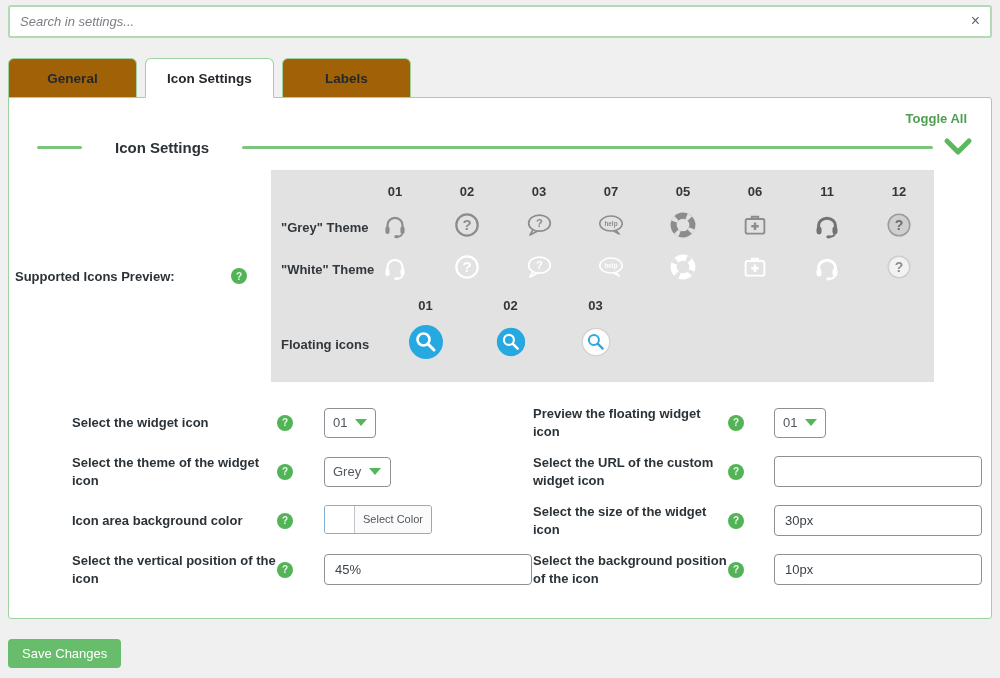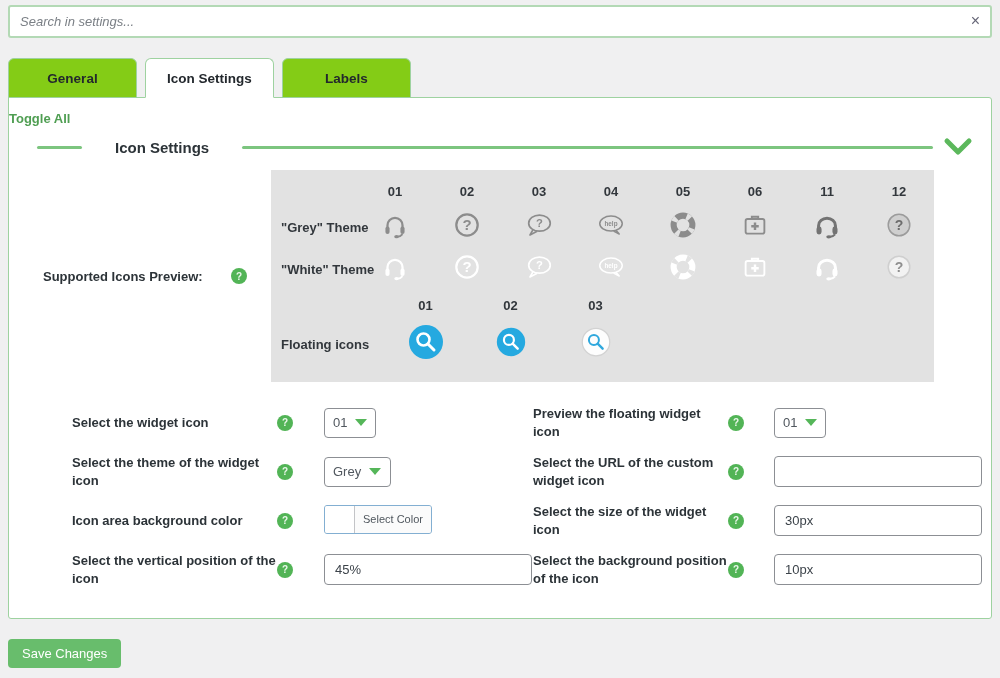--- a/index.html
+++ b/index.html
@@ -21,49 +21,49 @@
   }
   .search-input::placeholder { color:#7a7f85; }
   .search-clear {
     position:absolute; right:12px; top:6px;
     font-size:16px; color:#667; cursor:pointer; line-height:20px;
   }
   
   .tabs { display:flex; gap:8px; margin:20px 8px 0 8px; position:relative; z-index:2; }
   .tab {
     width:129px; height:40px;
-    background:#84cc16;
+    background:#a16207;
     border:1px solid #9ed2a0;
     border-radius:6px 6px 0 0;
     display:flex; align-items:center; justify-content:center;
     font-size:13.5px; font-weight:bold; color:#23282d;
     cursor:pointer; margin-bottom:-1px;
   }
   .tab.active { background:#fff; border-bottom-color:#fff; }
   
   .panel {
     margin:0 8px; background:#fff;
     border:1px solid #9ed2a0; border-radius:0 3px 3px 3px;
     height:522px; position:relative; z-index:1;
   }
   .toggle-all {
-    text-align:left; padding:13px 24px 0 0;
+    text-align:right; padding:13px 24px 0 0;
     font-size:13px; font-weight:bold; color:#4f9e52; cursor:pointer;
   }
   .section-header { display:flex; align-items:center; margin:8px 18px 0 28px; height:26px; }
   .hline { height:3px; background:#7cc57f; border-radius:2px; }
   .hline.short { width:45px; }
   .hline.long  { flex:1; }
   .section-title { font-size:15px; font-weight:bold; color:#2c3338; margin:0 33px; }
   .chevron { margin-left:10px; display:flex; cursor:pointer; }
   
   .preview-section { display:flex; margin-top:10px; }
   .preview-label-col {
     width:262px; display:flex; align-items:center;
-    padding:0 24px 0 34px; justify-content:space-between;
+    padding:0 24px 0 6px; justify-content:space-between;
   }
   .preview-label { font-size:13px; font-weight:bold; color:#2c3338; }
   .grid-box { width:663px; background:#e2e2e2; padding:6px 0 14px 0; }
   .g-row { display:grid; grid-template-columns:88px repeat(8,72px); align-items:center; }
   .g-row.g-float { grid-template-columns:112px repeat(3,85px); }
   .g-col { text-align:center; }
   .g-head { height:30px; }
   .g-head .g-col { font-weight:bold; font-size:13px; color:#32373c; }
   .g-icons { height:42px; }
   .g-icons.g-float { height:48px; }
@@ -163,21 +163,21 @@
     <div class="preview-label-col">
       <span class="preview-label">Supported Icons Preview:</span>
       <span class="help-icon">?</span>
     </div>
     <div class="grid-box">
         <div class="g-row g-head">
           <div class="g-label"></div>
           <div class="g-col">01</div>
           <div class="g-col">02</div>
           <div class="g-col">03</div>
-          <div class="g-col">04</div>
+          <div class="g-col">07</div>
           <div class="g-col">05</div>
           <div class="g-col">06</div>
           <div class="g-col">11</div>
           <div class="g-col">12</div>
         </div>
         <div class="g-row g-icons">
           <div class="g-label">"Grey" Theme</div>
           <div class="g-col"><span class="picon">
               <svg viewBox="0 0 32 32" width="30" height="30">
                 <path d="M8 19.5v-3.2a8 8 0 0 1 16 0v3.2" fill="none" stroke="#8c8c8c" stroke-width="2.4"></path>

